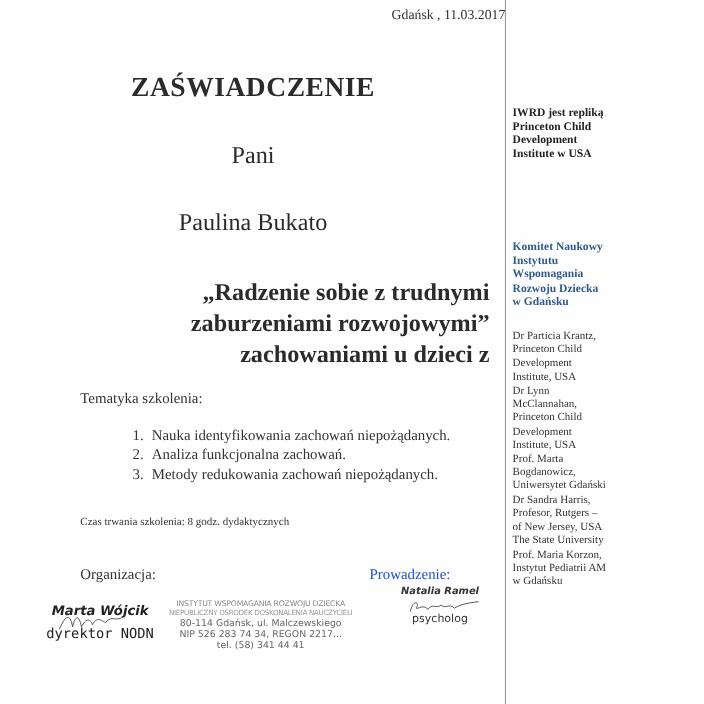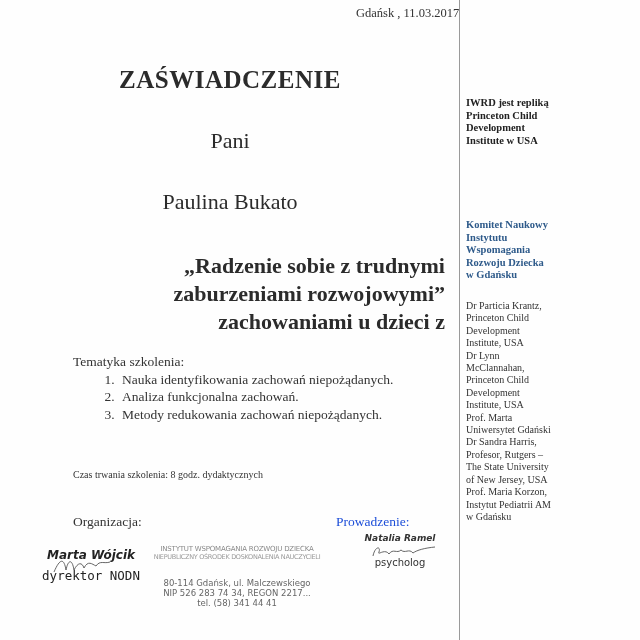--- a/index.html
+++ b/index.html
@@ -80,21 +80,21 @@
     .course div { white-space: nowrap; text-align: right; }
     .topics {
       position: absolute;
       top: 353px;
       left: 73px;
       font-size: 13.5px;
       color: #333;
       line-height: 17.5px;
     }
     .topics ol {
-      margin: 0;
+      margin: 16px;
       padding-left: 45px;
     }
     .topics li { padding-left: 4px; }
     .duration {
       position: absolute;
       top: 469px;
       left: 73px;
       font-size: 10px;
       color: #333;
     }
@@ -144,21 +144,21 @@
       position: absolute;
       top: 545px;
       left: 152px;
       width: 170px;
       font-family: "DejaVu Sans", sans-serif;
       color: #666;
       text-align: center;
     }
     .stamp-center .l1 { font-size: 7px; letter-spacing: -0.2px; color: #888; }
     .stamp-center .l2 { font-size: 6.5px; letter-spacing: -0.3px; color: #999; }
-    .stamp-center .l3 { font-size: 8.5px; color: #666; margin-top: 17px; }
+    .stamp-center .l3 { font-size: 8.5px; color: #666; margin-top: 1px; }
     .stamp-center .l4 { font-size: 8.5px; color: #666; }
     .stamp-center .l5 { font-size: 8.5px; color: #666; }
     .stamp-right {
       position: absolute;
       top: 533px;
       left: 355px;
       width: 90px;
       text-align: center;
       font-family: "DejaVu Sans", sans-serif;
     }
@@ -281,23 +281,24 @@
     <div class="line">Dr Particia Krantz,</div>
     <div class="line">Princeton Child</div>
     <div class="line">Development</div>
     <div class="line">Institute, USA</div>
     <div class="line">Dr Lynn</div>
     <div class="line">McClannahan,</div>
     <div class="line">Princeton Child</div>
     <div class="line">Development</div>
     <div class="line">Institute, USA</div>
     <div class="line">Prof. Marta</div>
+    <div class="line">Bogdanowicz,</div>
     <div class="line">Uniwersytet Gdański</div>
     <div class="line">Dr Sandra Harris,</div>
     <div class="line">Profesor, Rutgers –</div>
+    <div class="line">of New Jersey, USA</div>
     <div class="line">The State University</div>
-    <div class="line">of New Jersey, USA</div>
     <div class="line">Prof. Maria Korzon,</div>
     <div class="line">Instytut Pediatrii AM</div>
     <div class="line">w Gdańsku</div>
   </div>
 
 </div>
 
 </body></html>

